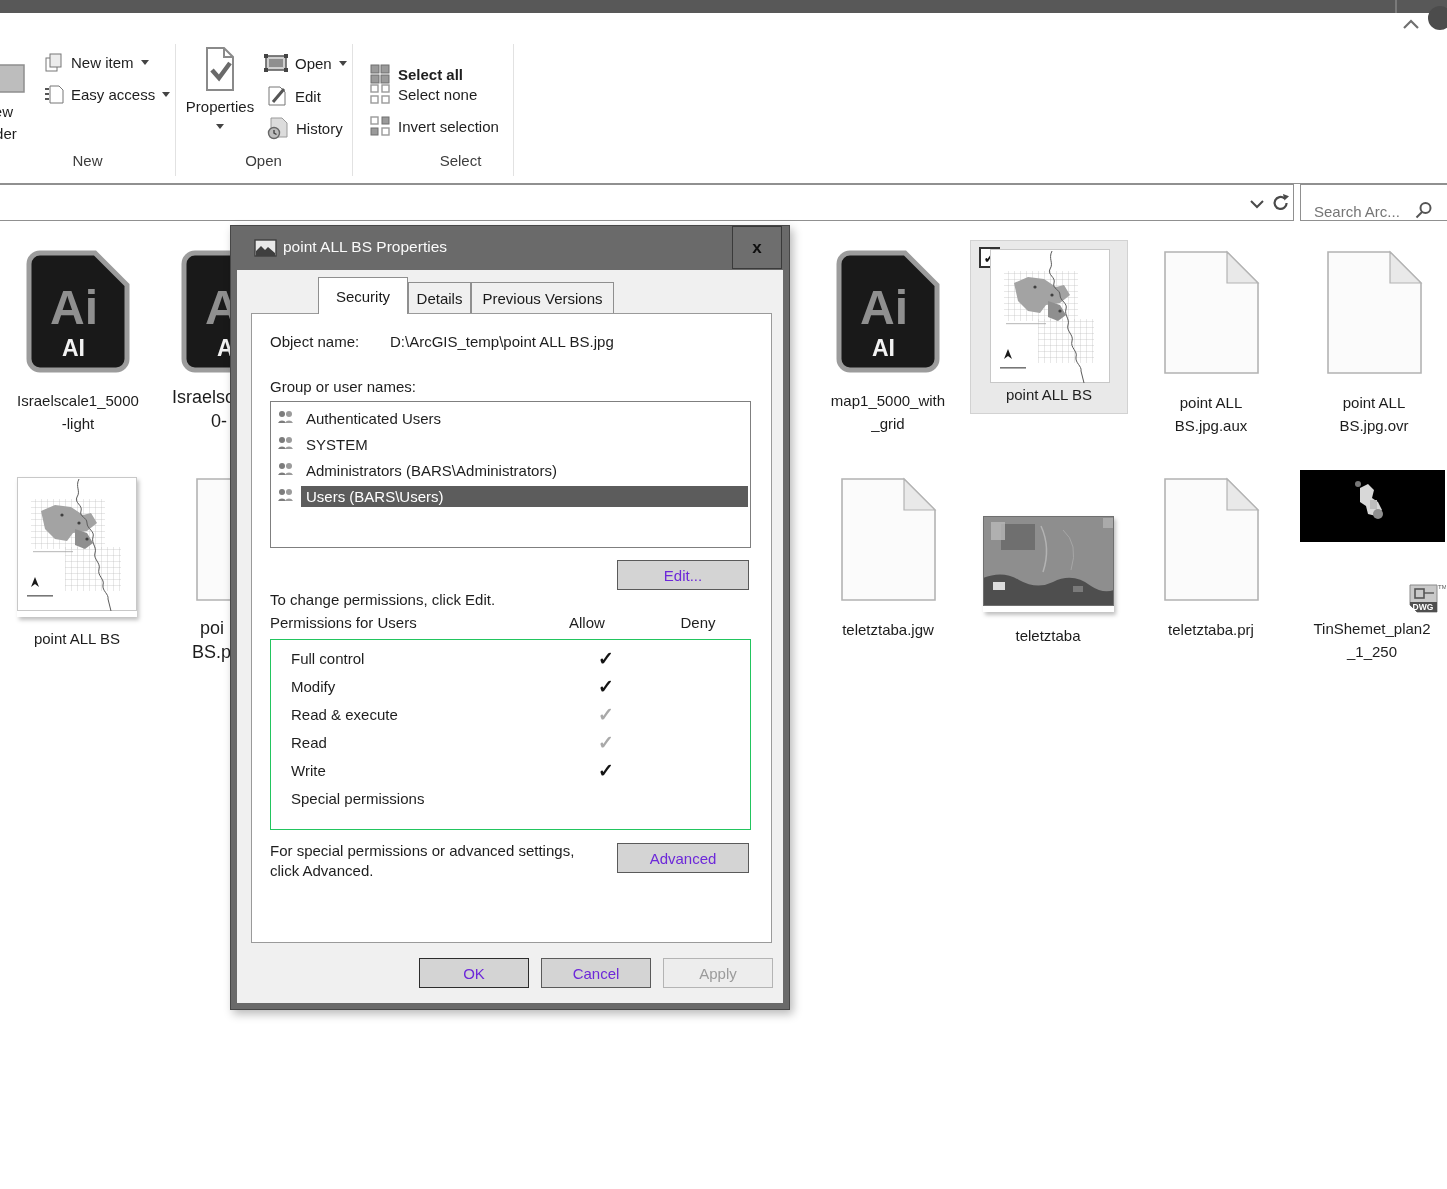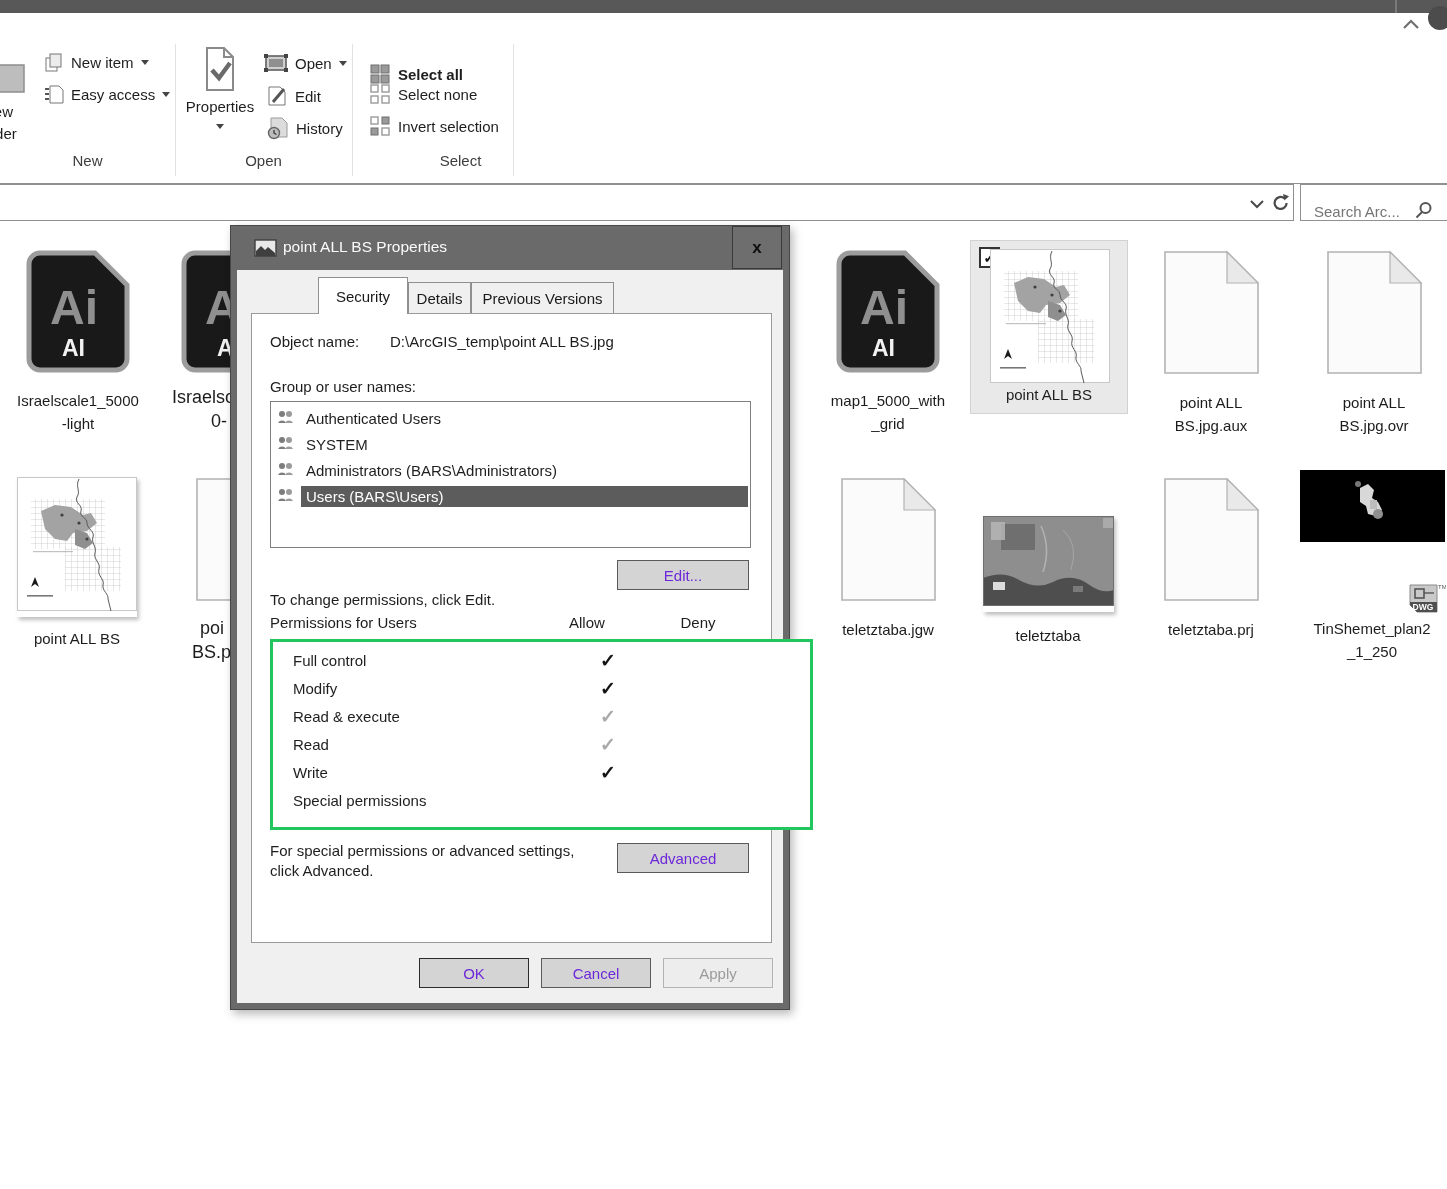--- a/index.html
+++ b/index.html
@@ -49,21 +49,21 @@
   .dlg-body{position:absolute;left:6px;top:44px;width:546px;height:733px;background:#f0f0f0;}
   .tab{position:absolute;background:#f0f0f0;border:1px solid #8f8f8f;border-bottom:none;
     display:flex;align-items:center;justify-content:center;font-size:15px;color:#1a1a1a;height:31px;top:12px;z-index:2;}
   .tab.active{background:#fff;height:37px;top:7px;z-index:4;}
   .tabpage{position:absolute;left:14px;top:43px;width:521px;height:630px;background:#fff;border:1px solid #9a9a9a;z-index:3;font-size:15px;}
   .listbox{position:absolute;left:18px;top:87px;width:481px;height:147px;background:#fff;border:1px solid #7f7f7f;padding-top:3px;}
   .grow{display:flex;align-items:center;height:26px;}
   .grow .gicon{width:24px;margin-left:6px;flex:0 0 24px;}
   .grow .grow-label{padding:2px 5px;white-space:nowrap;}
   .grow.sel .grow-label{background:#5c5c5c;color:#fff;flex:1;margin-right:2px;}
-  .permbox{position:absolute;left:18px;top:325px;width:543px;height:191px;background:#fff;border:3px solid #22c55e;}
+  .permbox{position:absolute;left:18px;top:325px;width:481px;height:191px;background:#fff;border:1px solid #22c55e;}
   .prow{position:absolute;left:0;width:100%;height:28px;}
   .prow .pname{position:absolute;left:20px;top:4px;white-space:nowrap;}
   .chk{position:absolute;top:1px;width:34px;text-align:center;font-weight:bold;font-size:19px;}
   .chk-black{color:#141414}.chk-gray{color:#a9a9a9}
   .dbtn{position:absolute;background:#d4d4d4;border:1px solid #5a5a5a;display:flex;align-items:center;justify-content:center;
     font-size:15px;color:#6d28d9;}
   .dbtn.primary{border:1px solid #2c2c2c;}
   .dbtn.disabled{background:#ededed;border-color:#b4b4b4;color:#9b9b9b;}
 </style>
 </head>

